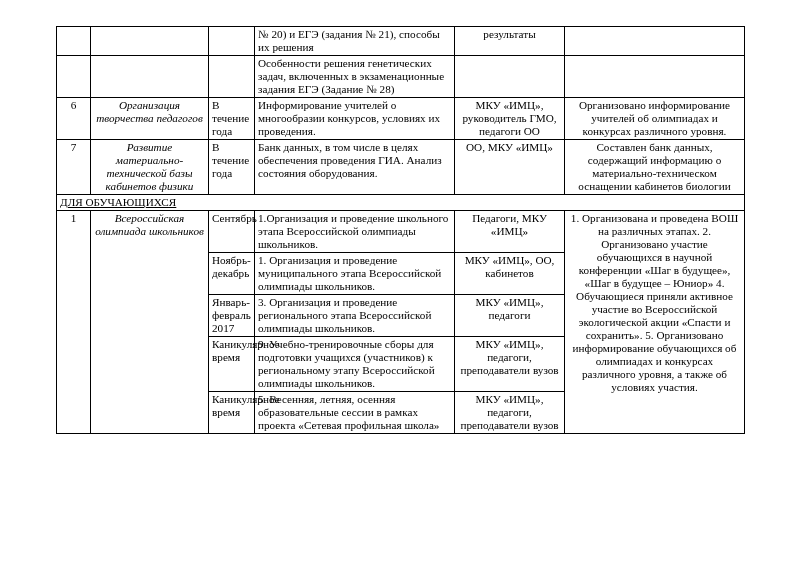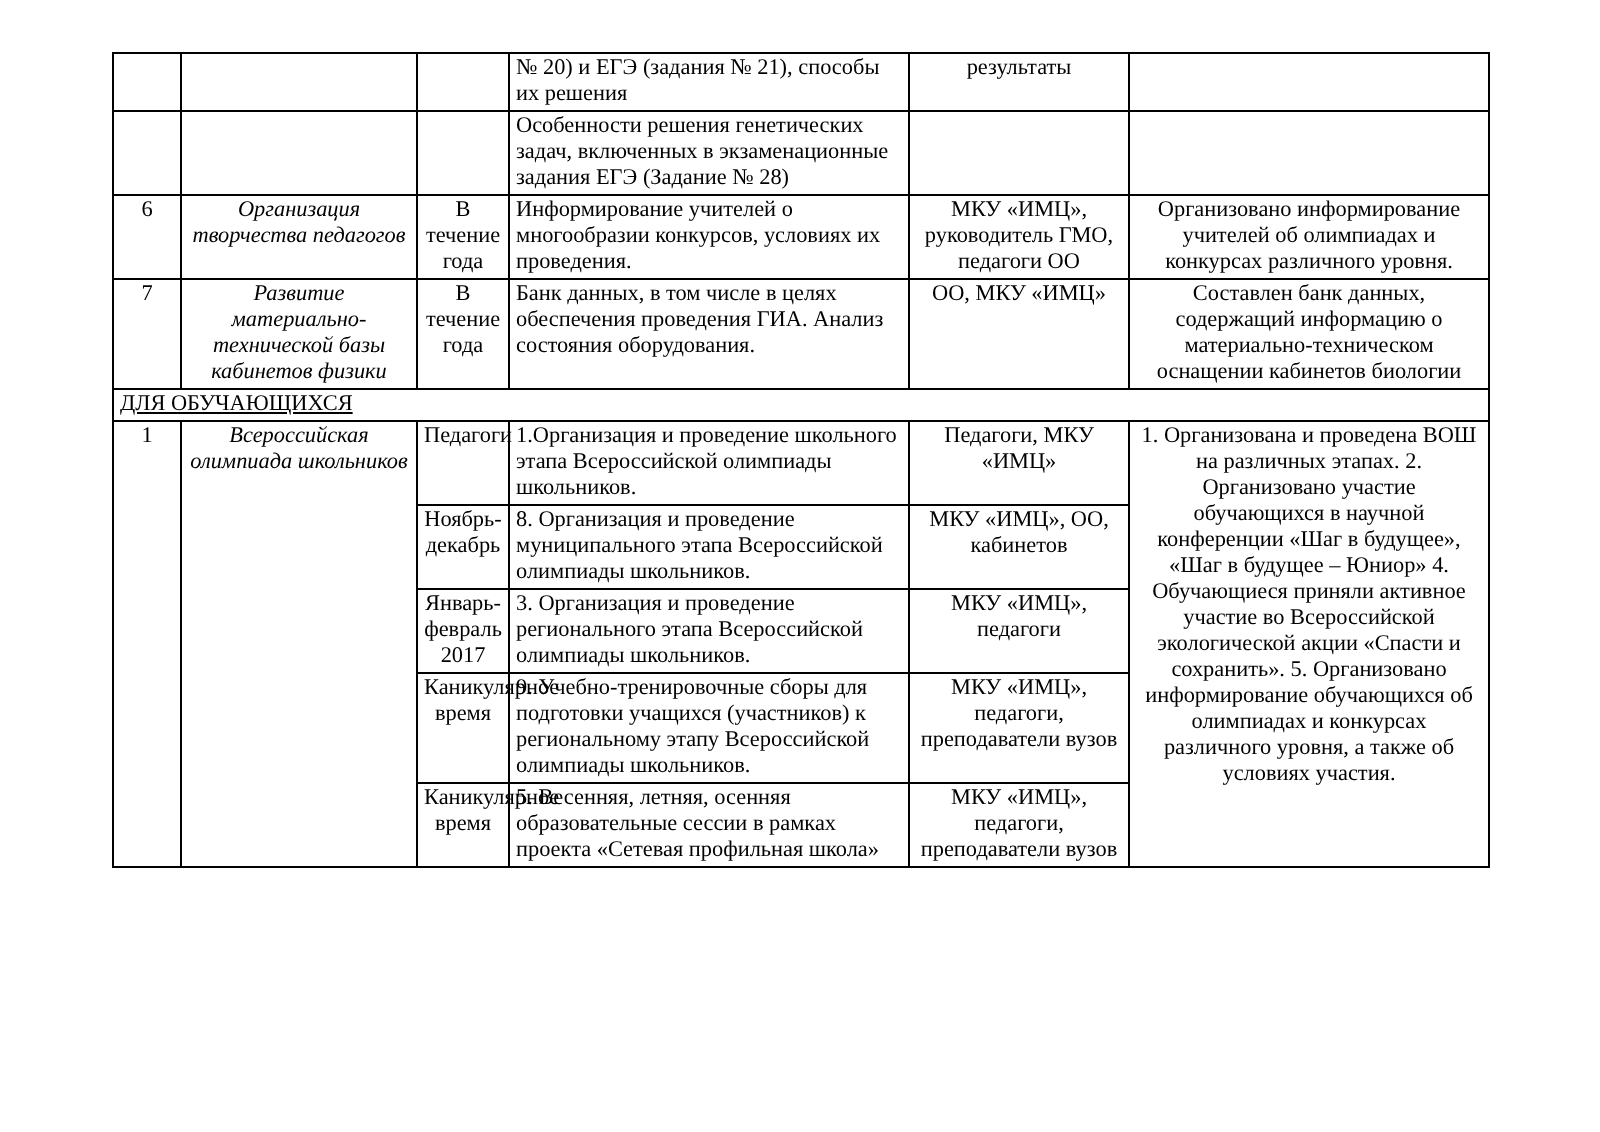--- a/index.html
+++ b/index.html
@@ -29,21 +29,21 @@
   }
   table.doc td {
     border: 1px solid #000000;
     vertical-align: top;
     padding: 1px 3px 1px 3px;
     font-size: 11.2px;
     line-height: 1.16;
   }
   .c-num   { width: 34px;  text-align: center; }
   .c-name  { width: 118px; text-align: center; font-style: italic; }
-  .c-when  { width: 46px;  text-align: center; }
+  .c-when  { width: 46px;  text-align: left; }
   .c-act   { width: 200px; text-align: left; }
   .c-resp  { width: 110px; text-align: center; margin-top: 25px; }
   .c-res   { width: 180px; text-align: center; }
   .nb { border-top: 0 !important; }
   .full-row td {
     text-align: left;
     font-size: 11.6px;
     padding: 2px 4px;
     text-decoration: underline;
   }
@@ -98,28 +98,28 @@
         <td class="c-res">Составлен банк данных, содержащий информацию о материально-техническом оснащении кабинетов биологии</td>
       </tr>
 
       <tr class="full-row">
         <td colspan="6">ДЛЯ ОБУЧАЮЩИХСЯ</td>
       </tr>
 
       <tr>
         <td class="c-num" rowspan="5">1</td>
         <td class="c-name" rowspan="5">Всероссийская олимпиада школьников</td>
-        <td class="c-when">Педагоги</td>
+        <td class="c-when">Сентябрь</td>
         <td class="c-act">1.Организация и проведение школьного этапа Всероссийской олимпиады школьников.</td>
         <td class="c-resp">Педагоги, МКУ «ИМЦ»</td>
         <td class="c-res" rowspan="5">1. Организована и проведена ВОШ на различных этапах. 2.  Организовано участие обучающихся в научной конференции «Шаг в будущее», «Шаг в будущее – Юниор» 4. Обучающиеся приняли активное участие во Всероссийской экологической акции «Спасти и сохранить». 5. Организовано информирование обучающихся об олимпиадах и конкурсах различного уровня, а также об условиях участия.</td>
       </tr>
       <tr>
         <td class="c-when">Ноябрь-декабрь</td>
-        <td class="c-act">8.  Организация и проведение муниципального  этапа Всероссийской олимпиады школьников.</td>
+        <td class="c-act">1.  Организация и проведение муниципального  этапа Всероссийской олимпиады школьников.</td>
         <td class="c-resp">МКУ «ИМЦ», ОО, кабинетов</td>
       </tr>
       <tr>
         <td class="c-when">Январь-февраль 2017</td>
         <td class="c-act">3.  Организация и проведение регионального этапа Всероссийской олимпиады школьников.</td>
         <td class="c-resp">МКУ «ИМЦ», педагоги</td>
       </tr>
       <tr>
         <td class="c-when">Каникулярное время</td>
         <td class="c-act">9.   Учебно-тренировочные сборы для подготовки учащихся (участников) к региональному этапу Всероссийской олимпиады школьников.</td>

